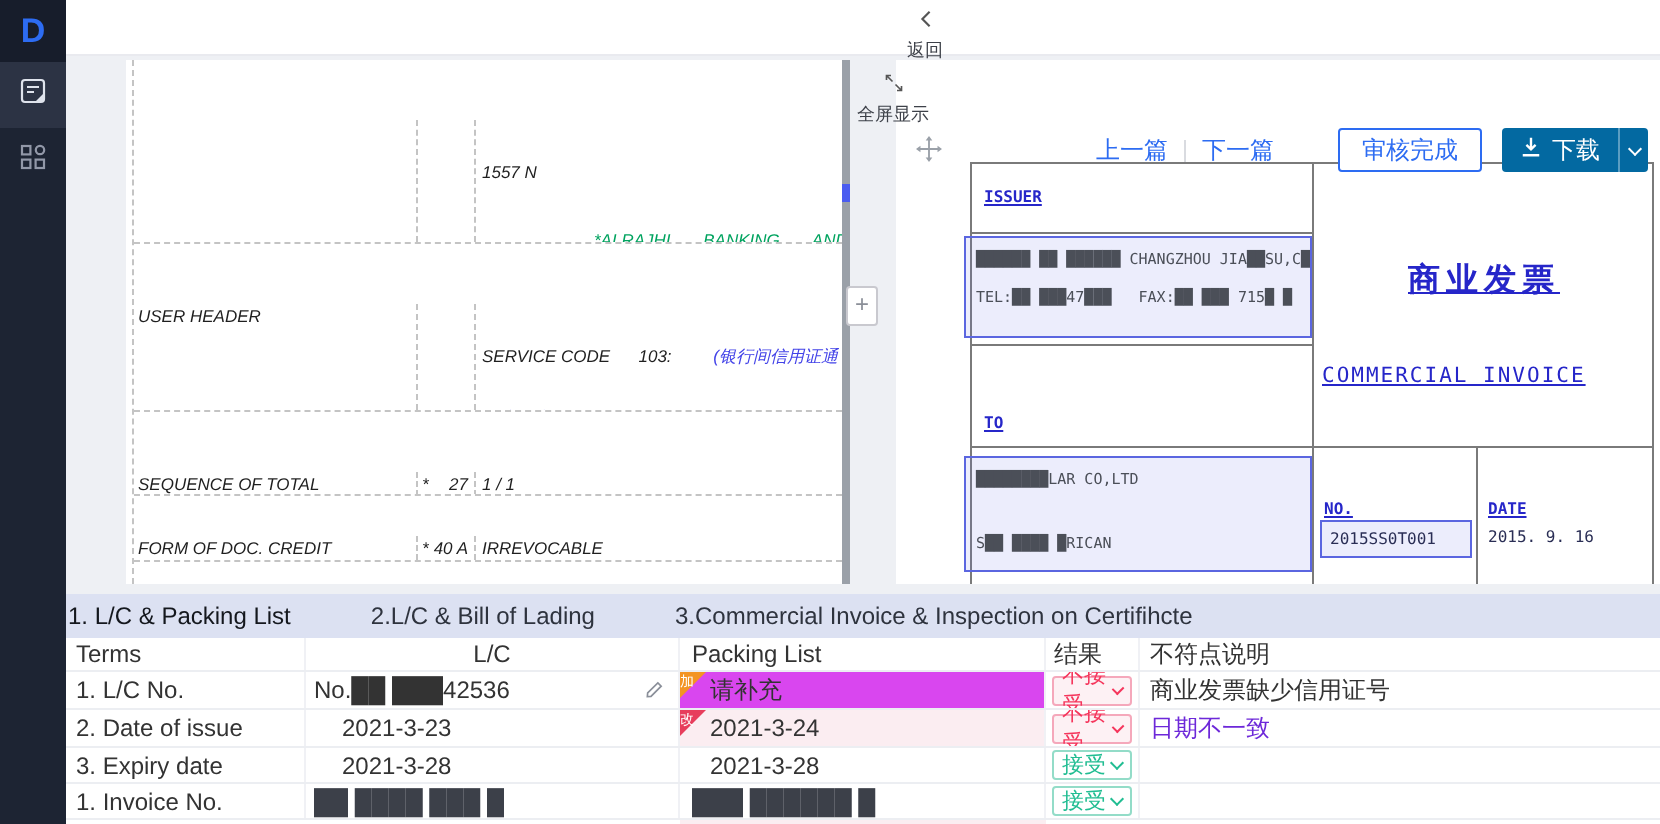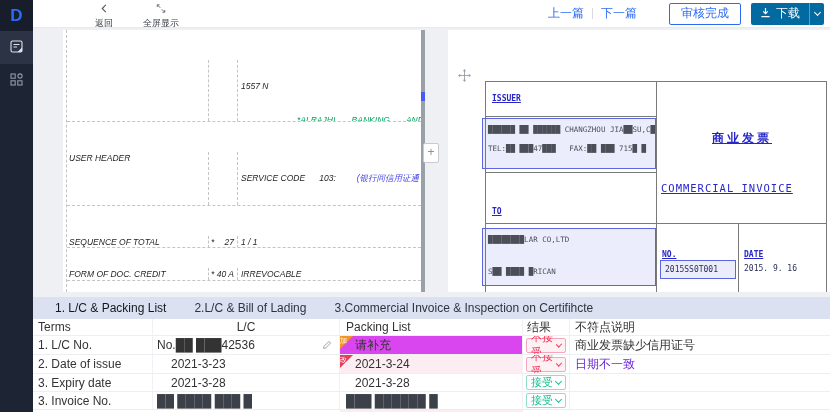--- a/index.html
+++ b/index.html
@@ -8,21 +8,21 @@
 
   
   .sidebar { position:absolute; left:0; top:0; width:33px; height:412px; background:#1d2433; z-index:5; }
   .logo { height:31px; display:flex; align-items:center; justify-content:center;
           color:#2d6cf2; font-weight:800; font-size:17px; background:#171d2b; }
   .side-item { height:33px; display:flex; align-items:center; justify-content:center; cursor:pointer; }
   .side-item.active { background:#2c3344; }
 
   
   .topbar { position:absolute; left:33px; top:0; width:797px; height:28px; background:#fff;
-            border-bottom:1px solid #e9eaef; display:flex; z-index:4; }
+            border-bottom:1px solid #e9eaef; display:flex; z-index:4;flex-direction:column; }
   .tb-stack { display:flex; flex-direction:column; align-items:center; justify-content:center;
               margin-top:1px; cursor:pointer; }
   .tb-stack .lbl { font-size:9px; color:#3d4149; margin-top:0px; }
   .tb-back { margin-left:62px; }
   .tb-full { margin-left:30px; }
   .tb-right { margin-left:auto; display:flex; align-items:center; margin-right:6px; }
   .tb-link { font-size:12px; color:#2d6cf2; cursor:pointer; }
   .tb-sep { width:1px; height:11px; background:#d9dbe0; margin:0 8px; }
   .btn-outline { margin-left:32px; height:22px; padding:0 11px; border:1px solid #2d6cf2; border-radius:2px;
                  color:#2d6cf2; font-size:12px; background:#fff; display:flex; align-items:center; cursor:pointer; }
@@ -62,21 +62,21 @@
                border:1px solid #7a7a7a; border-bottom:none; font-family:"DejaVu Sans Mono",monospace; }
   .ln { position:absolute; background:#7a7a7a; }
   .inv-lab { position:absolute; color:#2626c9; font-size:8px; font-weight:bold; text-decoration:underline; white-space:pre; }
   .inv-txt { position:absolute; color:#2626c9; white-space:pre; }
   .inv-hl { position:absolute; border:1px solid #5b66e0; background:rgba(95,107,230,.12); padding:6px 5px;
             display:flex; flex-direction:column; font-size:7.5px; color:#4b4f58; white-space:pre; overflow:hidden; }
   .move-handle { position:absolute; left:10px; top:38px; }
 
   
   .bottom { position:absolute; left:33px; top:297px; width:797px; height:115px; background:#fff; z-index:4; }
-  .tabbar { height:22px; background:#dce1f2; display:flex; align-items:center; gap:28px; padding-left:22px;
+  .tabbar { height:22px; background:#dce1f2; display:flex; align-items:center; gap:40px; padding-left:1px;
             font-size:12px; color:#2e333e; }
   .tab { cursor:pointer; } .tab.active { color:#14171d; }
   .trow { display:grid; grid-template-columns:120px 187px 183px 47px 260px; border-bottom:1px solid #eceef2;
           font-size:12px; color:#333; align-items:center; }
   .trow > div { height:100%; display:flex; align-items:center; border-right:1px solid #f0f1f5; overflow:hidden; }
   .trow > div:last-child { border-right:none; }
   .thead { height:17px; color:#333; }
   .r19 { height:19px; } .r18 { height:18px; }
   .c-term { padding-left:5px; }
   .c-lc { padding-left:4px; } .c-lc.indent { padding-left:18px; }
@@ -243,21 +243,21 @@
         <div>TEL:██ ███47███   FAX:██ ███ 715█ █</div>
       </div>
 
       <div class="inv-lab" style="left:6px;top:125px">TO</div>
       <div class="inv-hl" style="left:-4px;top:146px;width:174px;height:58px;gap:23px">
         <div>████████LAR CO,LTD</div>
         <div>S██ ████ █RICAN</div>
         <div>P. O. B██ ████ CODE 55400  ███ 16789 █  ██</div>
       </div>
 
-      <div class="inv-txt" style="left:170px;top:48px;width:172px;text-align:center;font-size:12px;font-weight:bold;text-decoration:underline;letter-spacing:3px;font-family:'Liberation Sans',sans-serif">商业发票</div>
+      <div class="inv-txt" style="left:170px;top:48px;width:172px;text-align:center;font-size:16px;font-weight:bold;text-decoration:underline;letter-spacing:3px;font-family:'Liberation Sans',sans-serif">商业发票</div>
       <div class="inv-txt" style="left:175px;top:100px;font-size:10.5px;text-decoration:underline;letter-spacing:1px">COMMERCIAL INVOICE</div>
 
       <div class="inv-lab" style="left:176px;top:168px">NO.</div>
       <div class="inv-hl" style="left:174px;top:178px;width:76px;height:19px;padding:4px 4px;color:#2a2e55;font-size:8px">
         <div>2015SS0T001</div>
       </div>
 
       <div class="inv-lab" style="left:258px;top:168px">DATE</div>
       <div class="inv-txt" style="left:258px;top:182px;font-size:8px;color:#2a2e55">2015. 9. 16</div>
     </div>
@@ -330,21 +330,21 @@
       <div class="c-res">
         <span class="sel green">
           <span>接受</span>
           <span class="caret"></span>
         </span>
       </div>
       <div class="c-rem"></div>
     </div>
 
     <div class="trow r18">
-      <div class="c-term">3. Invoice No.</div>
+      <div class="c-term">1. Invoice No.</div>
       <div class="c-lc mask">██ ████ ███ █</div>
       <div class="c-pl pad-sm mask">
         <span>███ ██████ █</span>
       </div>
       <div class="c-res">
         <span class="sel green">
           <span>接受</span>
           <span class="caret"></span>
         </span>
       </div>

